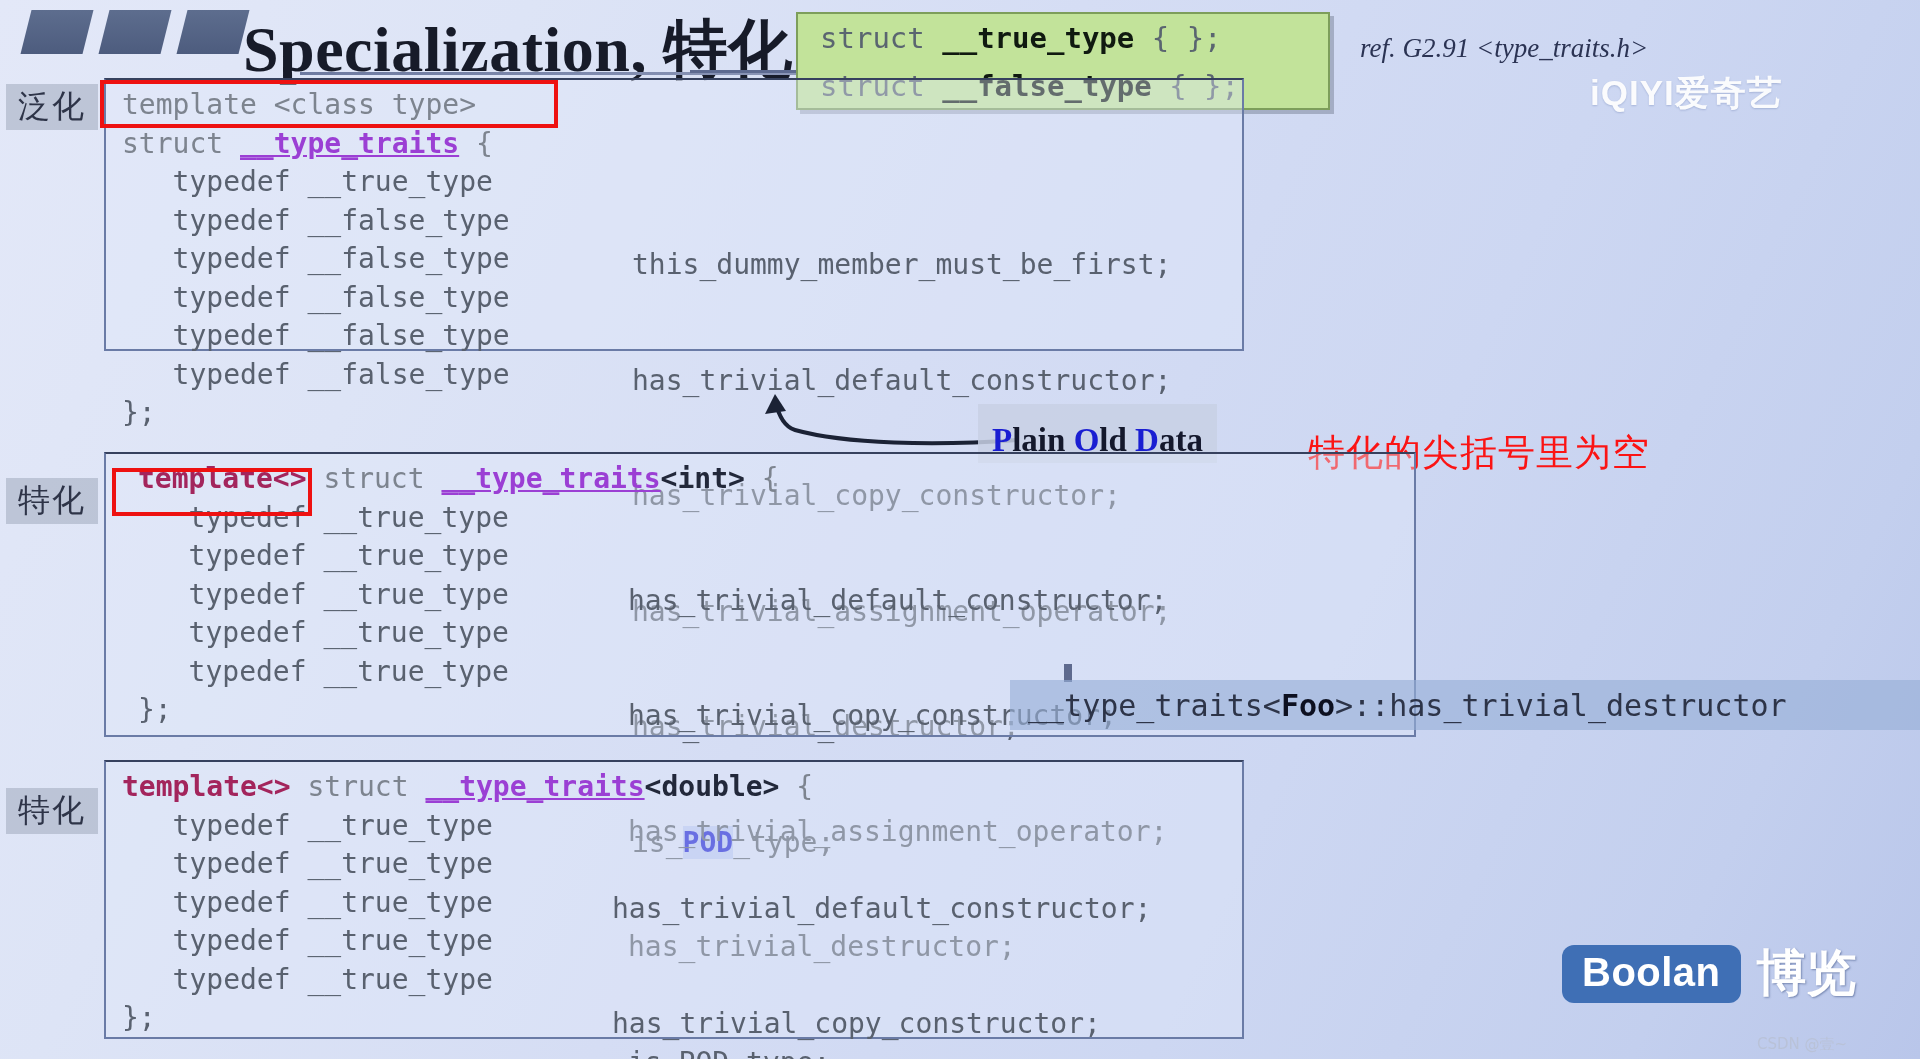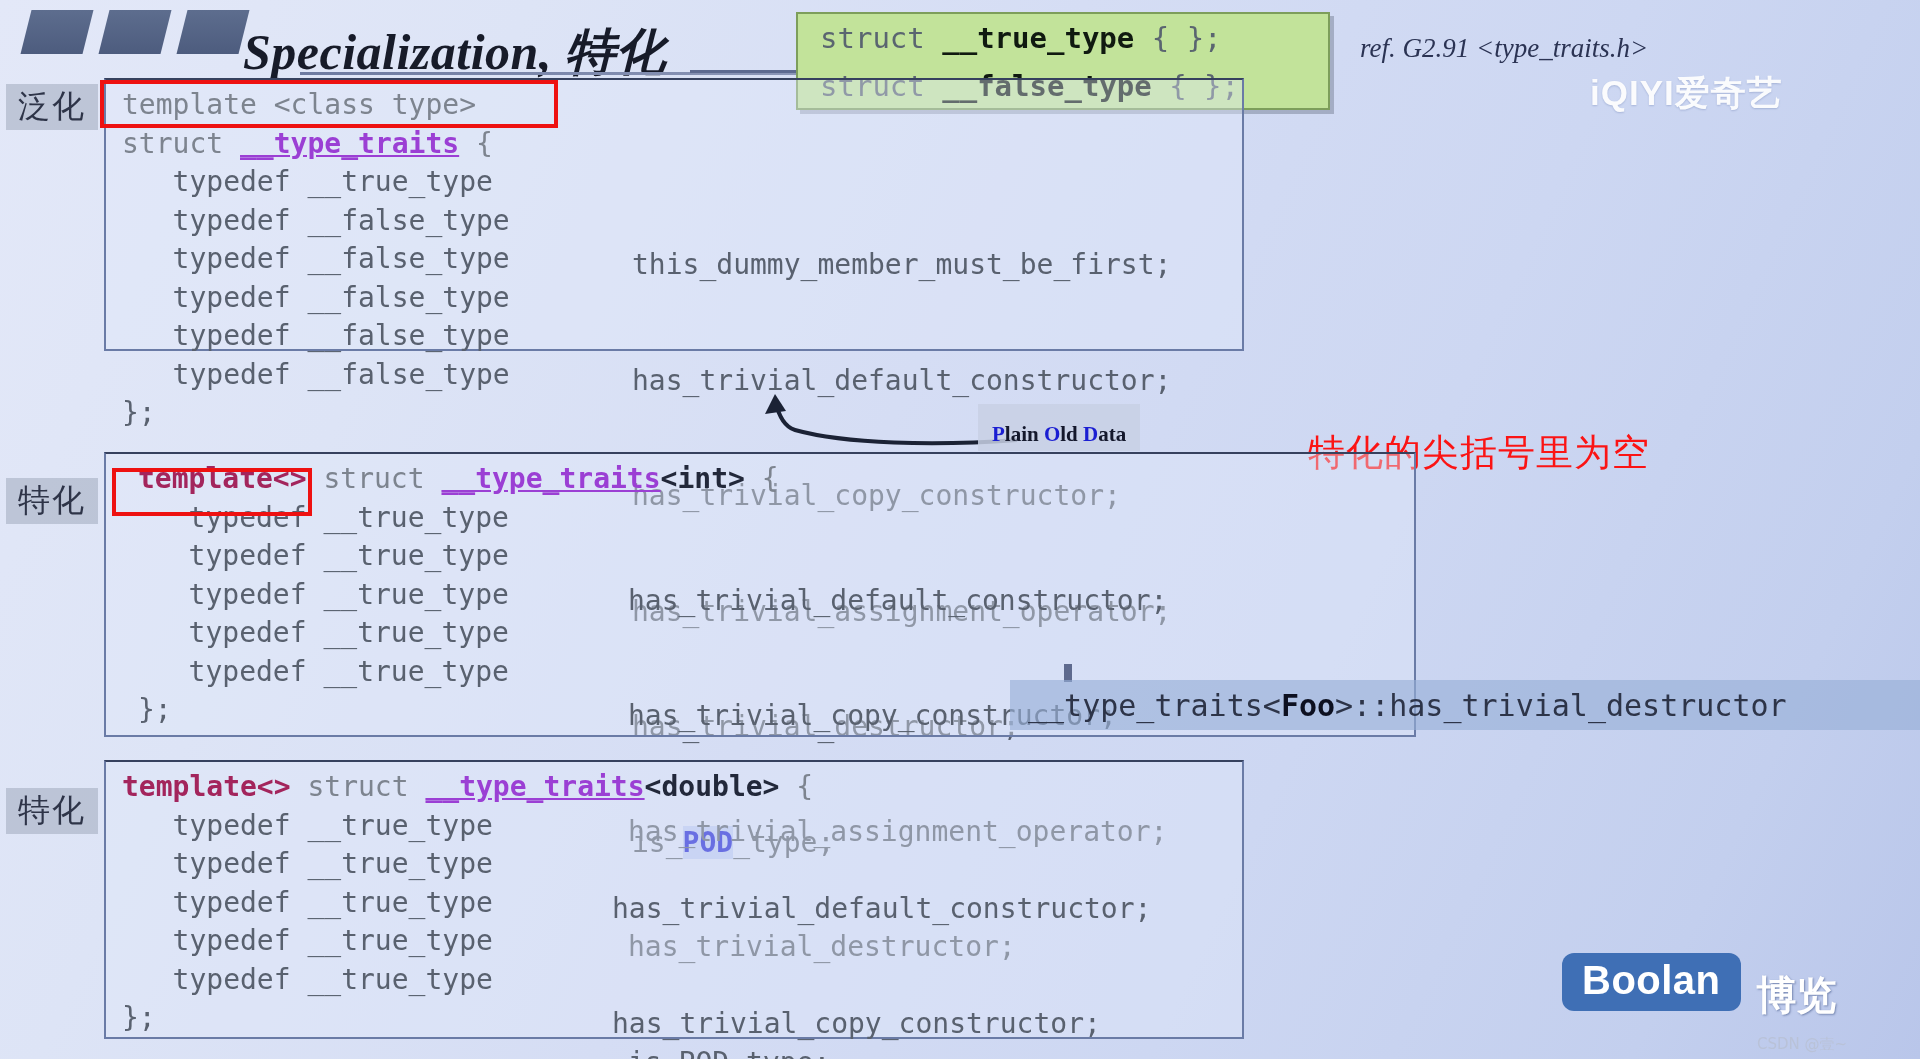--- a/index.html
+++ b/index.html
@@ -16,26 +16,25 @@
   }
 
   
   .bars { position: absolute; left: 26px; top: 10px; display: flex; gap: 16px; }
   .bar {
     width: 62px; height: 44px;
     background: linear-gradient(180deg,#5d6d8e 0%, #4d5c7e 100%);
     transform: skewX(-14deg);
   }
   .title {
-    position: absolute; left: 243px; top: 19px;
+    position: absolute; left: 243px; top: 6px;
     font-family: "Liberation Serif", serif;
-    font-size: 50px; font-weight: 700; color: #171b29;
+    font-size: 64px; font-weight: 700; color: #171b29;
     letter-spacing: .5px;
     white-space: nowrap;
-    font-style: italic;
   }
   .title .cn { font-family: "DejaVu Sans", sans-serif; font-weight:700; }
 
   .title-rule {
     position: absolute; left: 300px; top: 72px; width: 520px; height: 3px;
     background: linear-gradient(90deg,#6d7aa0,#8c97b8);
   }
 
   
   .ref {
@@ -113,21 +112,21 @@
     border: 4px solid #ee1111;
     pointer-events: none;
   }
 
   
   .pod-callout {
     position: absolute; left: 978px; top: 404px;
     background: rgba(200,208,228,.85);
     padding: 18px 14px 4px 14px;
     font-family: "Liberation Serif", serif;
-    font-size: 21px; font-weight: 700; color: #14182c;
+    font-size: 33px; font-weight: 700; color: #14182c;
     white-space: nowrap;
   }
   .pod-callout i { font-style: normal; color: #1a1ed2; }
   .pod-arrow { position: absolute; left: 755px; top: 386px; }
 
   
   .rednote {
     position: absolute; left: 1308px; top: 428px;
     font-family: "DejaVu Sans", sans-serif;
     font-size: 37px; color: #fb1414; font-weight: 500;
@@ -154,23 +153,22 @@
   }
   .boolan-pill {
     background: #3f6fb5; border-radius: 12px;
     padding: 5px 20px 8px 20px;
     font-size: 40px; font-weight: 700; color: #fff;
     font-family: "Liberation Sans", sans-serif;
     letter-spacing: .5px;
   }
   .boolan-cn {
     font-family: "DejaVu Sans", sans-serif;
-    font-size: 40px; font-weight: 700; color: #ffffff;
+    font-size: 50px; font-weight: 700; color: #ffffff;
     text-shadow: 1px 1px 2px rgba(60,80,130,.55);
-    margin-top: 28px;
   }
   .csdn {
     position: absolute; left: 1757px; top: 1035px;
     font-size: 15px; color: #b9c2d8; white-space: nowrap;
     font-family: "DejaVu Sans", sans-serif;
   }
 </style>
 </head>
 <body>
 

